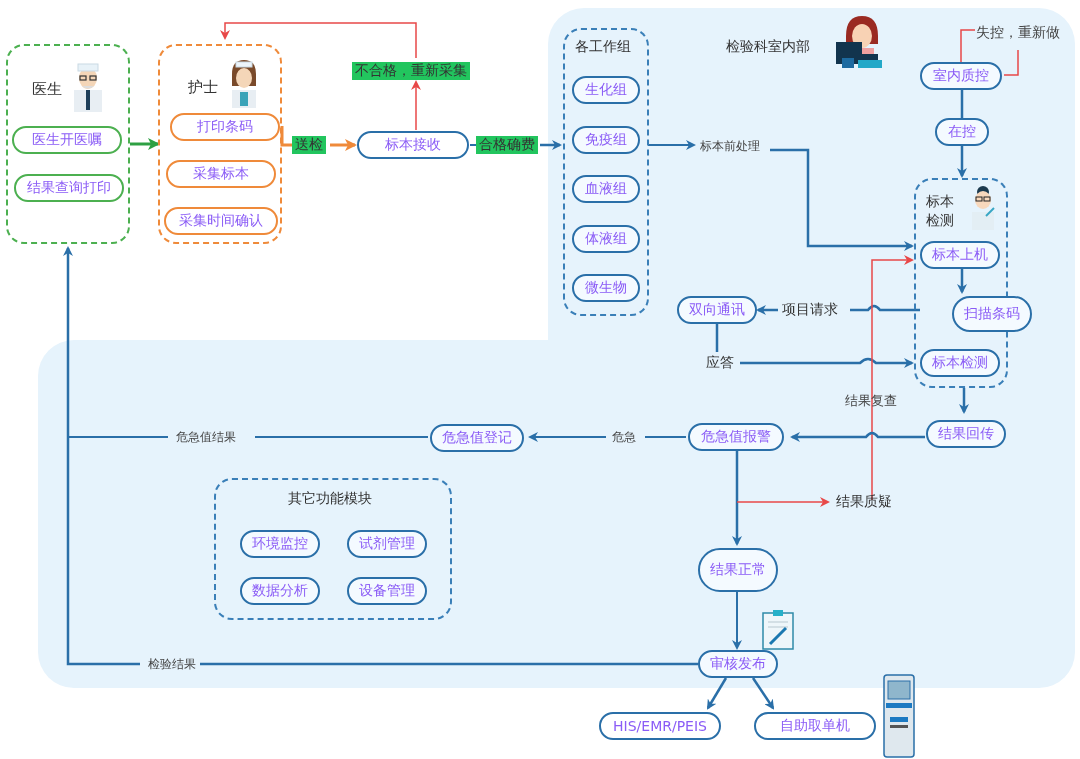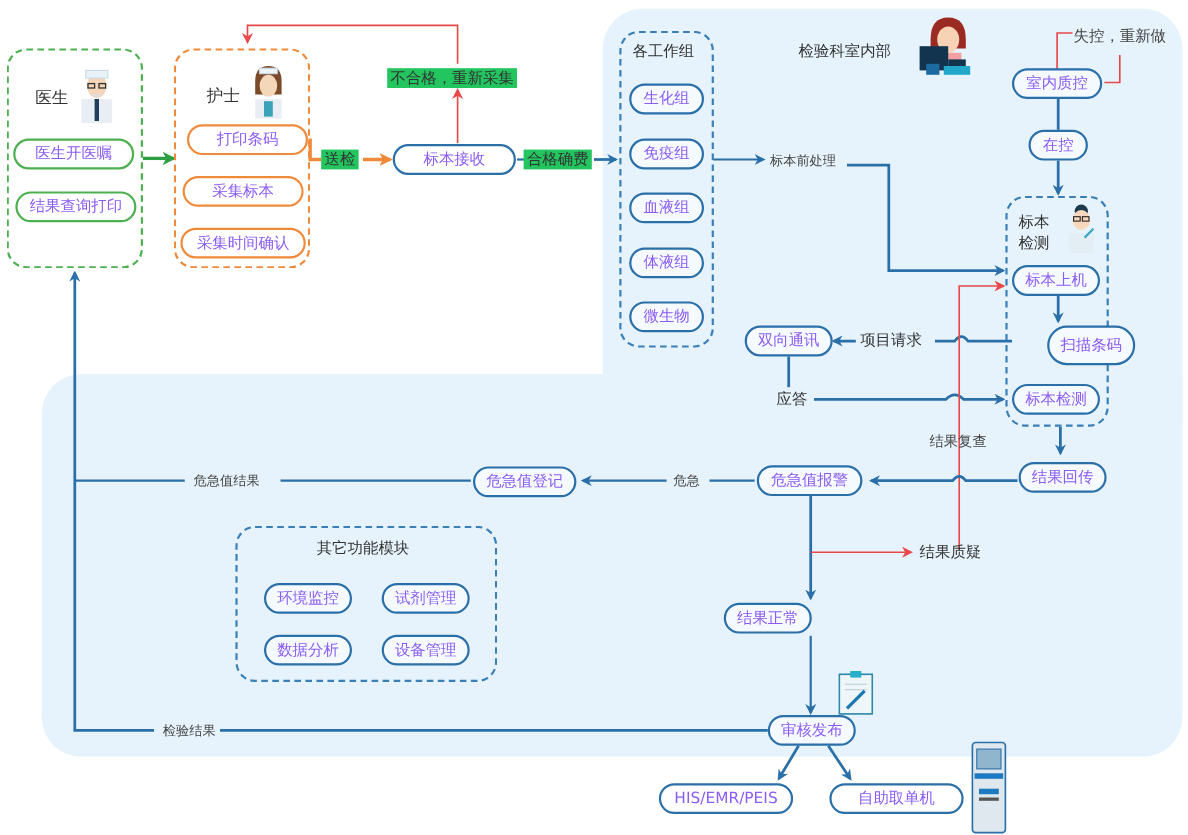--- a/index.html
+++ b/index.html
@@ -206,21 +206,21 @@
 <div class="node" style="left:688px; top:423px; width:96px; height:28px;text-align:right;">
     <span>危急值报警</span>
   </div>
 <div class="lbl sm bgl" style="left:608px; top:429px;">危急</div>
 <div class="node" style="left:430px; top:424px; width:94px; height:28px;">
     <span>危急值登记</span>
   </div>
 <div class="lbl sm bgl" style="left:172px; top:429px;">危急值结果</div>
 
 <div class="lbl" style="left:836px; top:493px;">结果质疑</div>
-<div class="node" style="left:658px; top:548px; width:80px; height:28px;">
+<div class="node" style="left:698px; top:548px; width:80px; height:44px;">
     <span>结果正常</span>
   </div>
 
 <div class="group" style="left:214px; top:478px; width:238px; height:142px;"></div>
 <div class="lbl" style="left:288px; top:490px;">其它功能模块</div>
 <div class="node" style="left:240px; top:530px; width:80px; height:28px;">
     <span>环境监控</span>
   </div>
 <div class="node" style="left:347px; top:530px; width:80px; height:28px;">
     <span>试剂管理</span>

